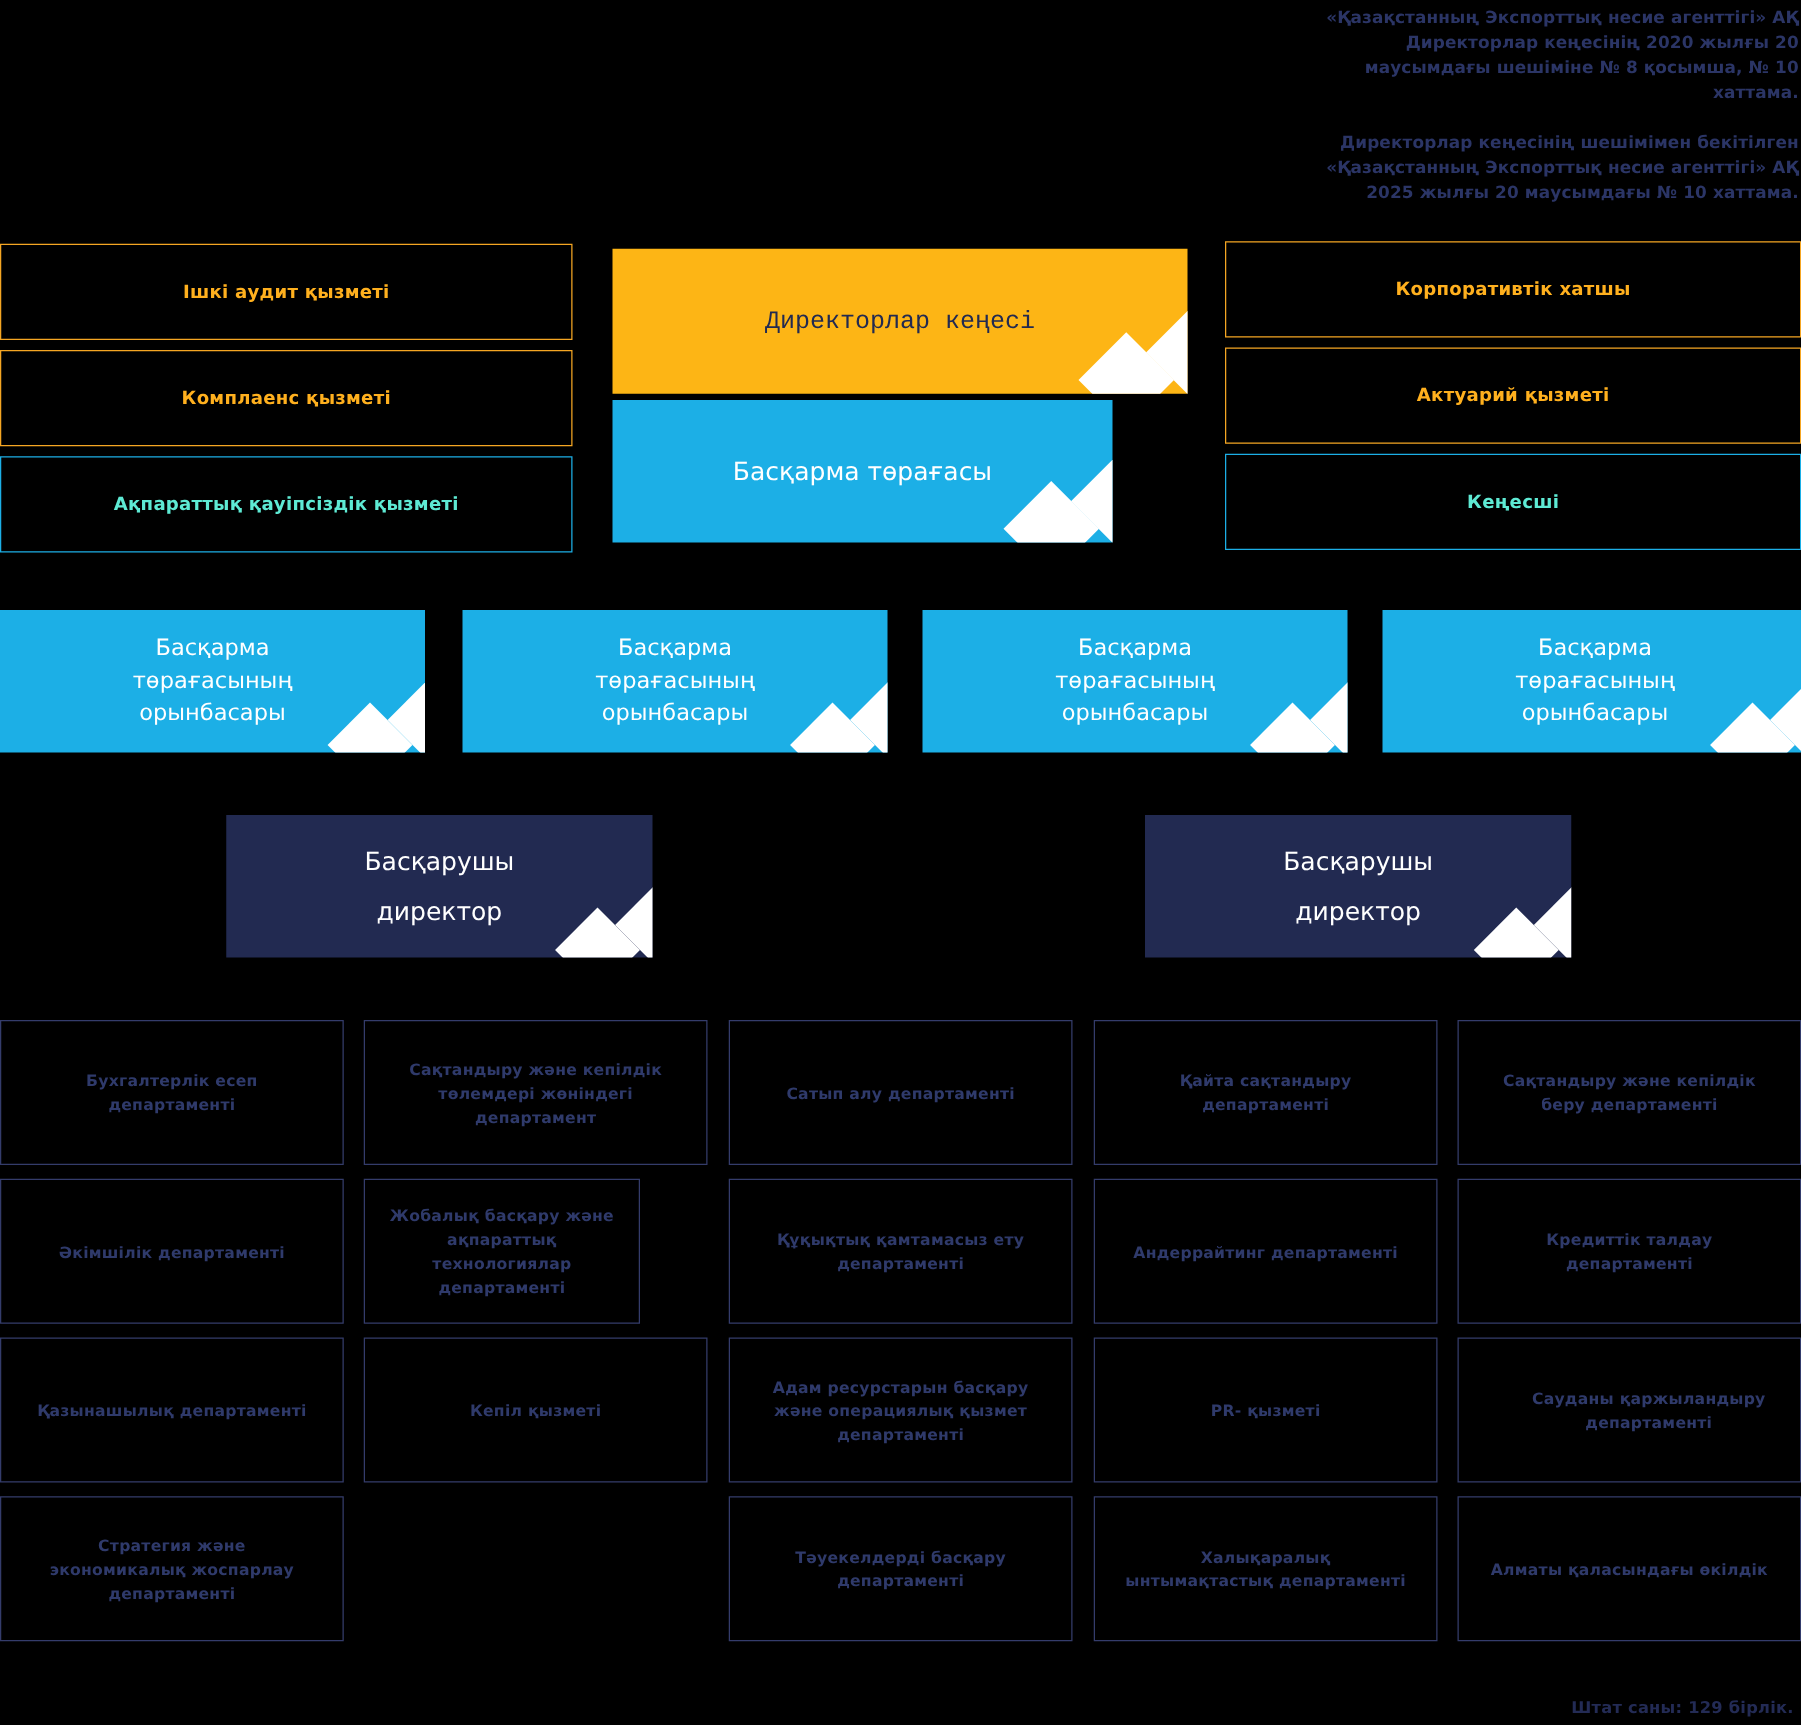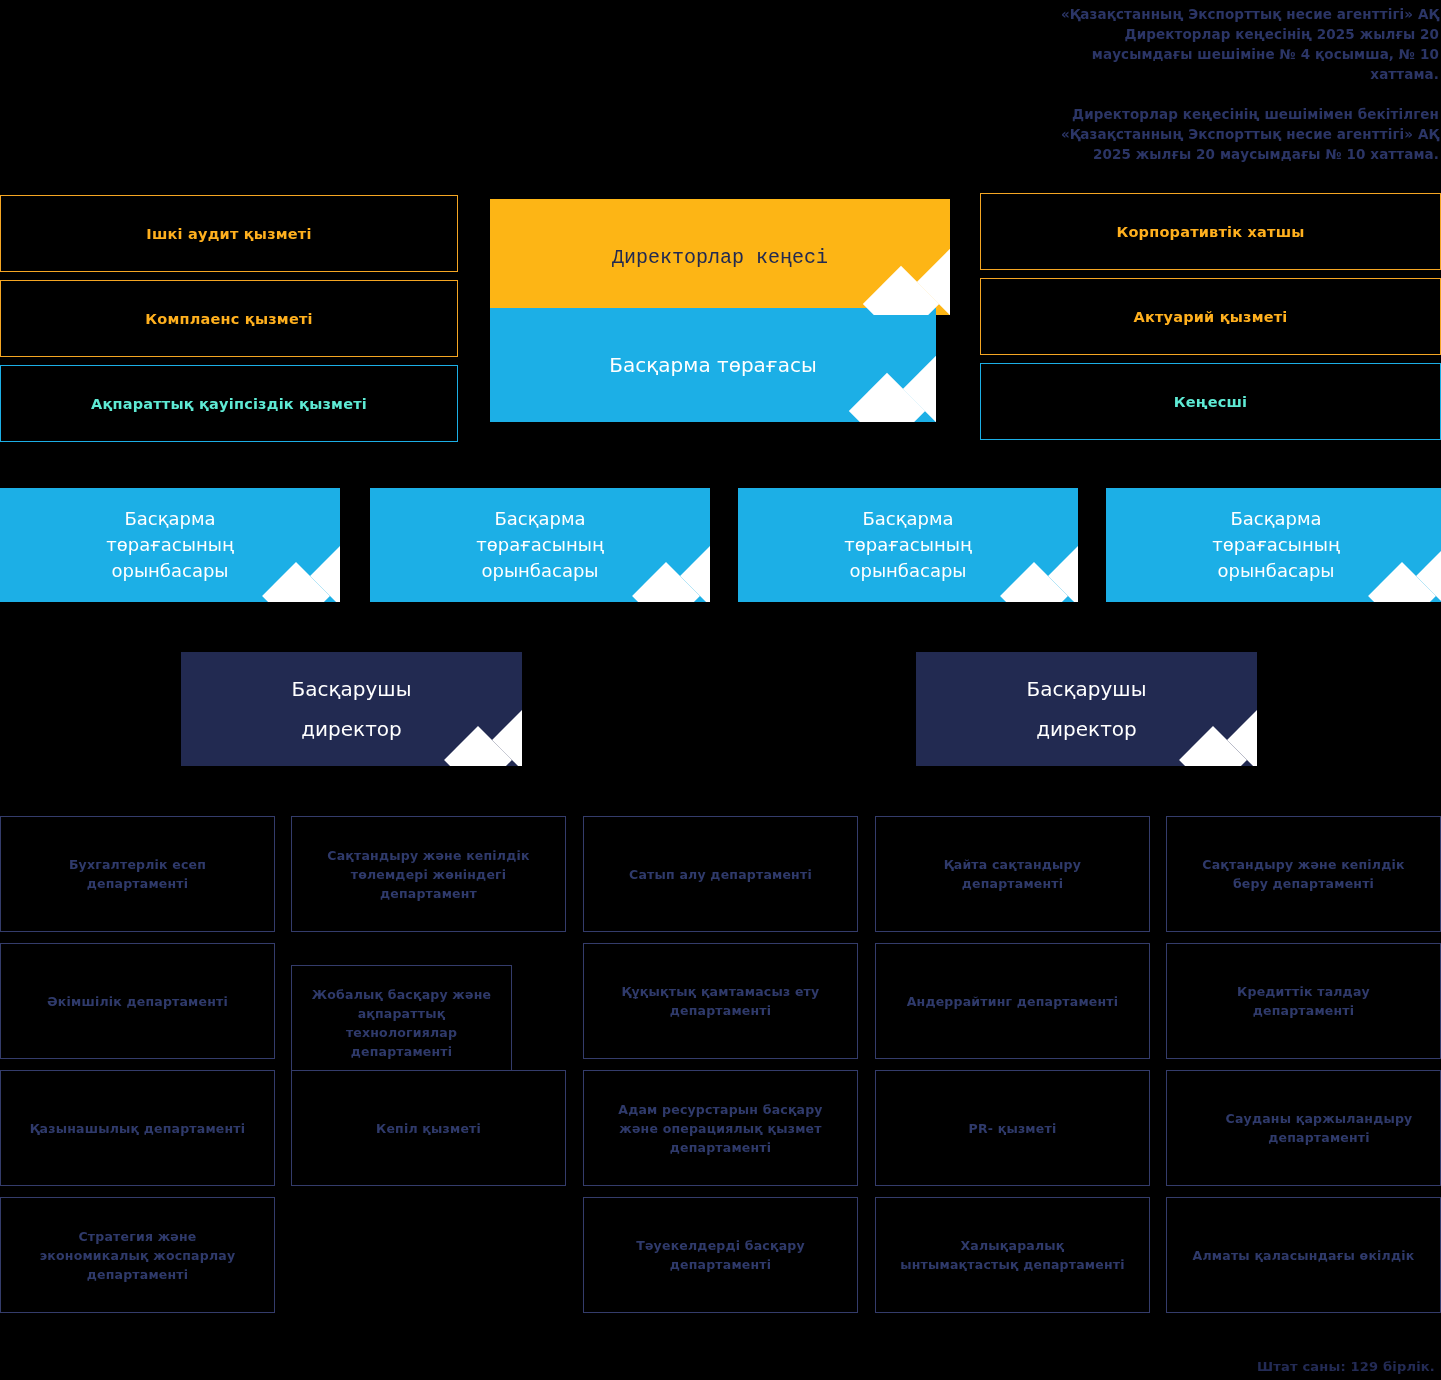--- a/index.html
+++ b/index.html
@@ -147,40 +147,40 @@
     font-weight: 700;
     letter-spacing: .2px;
   }
 </style>
 </head>
 <body>
 
 <div class="canvas">
 
   <div class="header-note">
-    <div class="para">«Қазақстанның Экспорттық несие агенттігі» АҚ Директорлар кеңесінің 2025 жылғы 20 маусымдағы шешіміне № 4 қосымша, № 10 хаттама.</div>
+    <div class="para">«Қазақстанның Экспорттық несие агенттігі» АҚ Директорлар кеңесінің 2020 жылғы 20 маусымдағы шешіміне № 8 қосымша, № 10 хаттама.</div>
     <div class="para">Директорлар кеңесінің шешімімен бекітілген «Қазақстанның Экспорттық несие агенттігі» АҚ 2025 жылғы 20 маусымдағы № 10 хаттама.</div>
   </div>
 
   <div class="box outline-orange" style="left:0px; top:195px; width:458px; height:77px;">
     <span class="lbl">Ішкі аудит қызметі</span>
   </div>
   <div class="box outline-orange" style="left:0px; top:280px; width:458px; height:77px;">
     <span class="lbl">Комплаенс қызметі</span>
   </div>
   <div class="box outline-blue" style="left:0px; top:365px; width:458px; height:77px;">
     <span class="lbl">Ақпараттық қауіпсіздік қызметі</span>
   </div>
 
   <div class="box fill-orange" style="left:490px; top:199px; width:460px; height:116px;font-family:Liberation Mono, monospace;">
     <span class="dia d1"></span>
     <span class="dia d2"></span>
     <span class="lbl">Директорлар кеңесі</span>
   </div>
-  <div class="box fill-blue" style="left:490px; top:308px; width:446px; height:114px;">
+  <div class="box fill-blue" style="left:490px; top:320px; width:400px; height:114px;">
     <span class="dia d1"></span>
     <span class="dia d2"></span>
     <span class="lbl">Басқарма төрағасы</span>
   </div>
 
   <div class="box outline-orange" style="left:980px; top:193px; width:461px; height:77px;">
     <span class="lbl">Корпоративтік хатшы</span>
   </div>
   <div class="box outline-orange" style="left:980px; top:278px; width:461px; height:77px;">
     <span class="lbl">Актуарий қызметі</span>
@@ -245,21 +245,21 @@
     <span class="lbl">Стратегия және
 экономикалық жоспарлау
 департаменті</span>
   </div>
 
   <div class="dept" style="left:291px; top:816px;  width:275px; height:116px;">
     <span class="lbl">Сақтандыру және кепілдік
 төлемдері жөніндегі
 департамент</span>
   </div>
-  <div class="dept" style="left:291px; top:965px;  width:221px; height:116px;">
+  <div class="dept" style="left:291px; top:943px;  width:221px; height:116px;">
     <span class="lbl">Жобалық басқару және
 ақпараттық технологиялар
 департаменті</span>
   </div>
   <div class="dept" style="left:291px; top:1070px; width:275px; height:116px;">
     <span class="lbl">Кепіл қызметі</span>
   </div>
 
   <div class="dept" style="left:583px; top:816px;  width:275px; height:116px;">
     <span class="lbl">Сатып алу департаменті</span>

